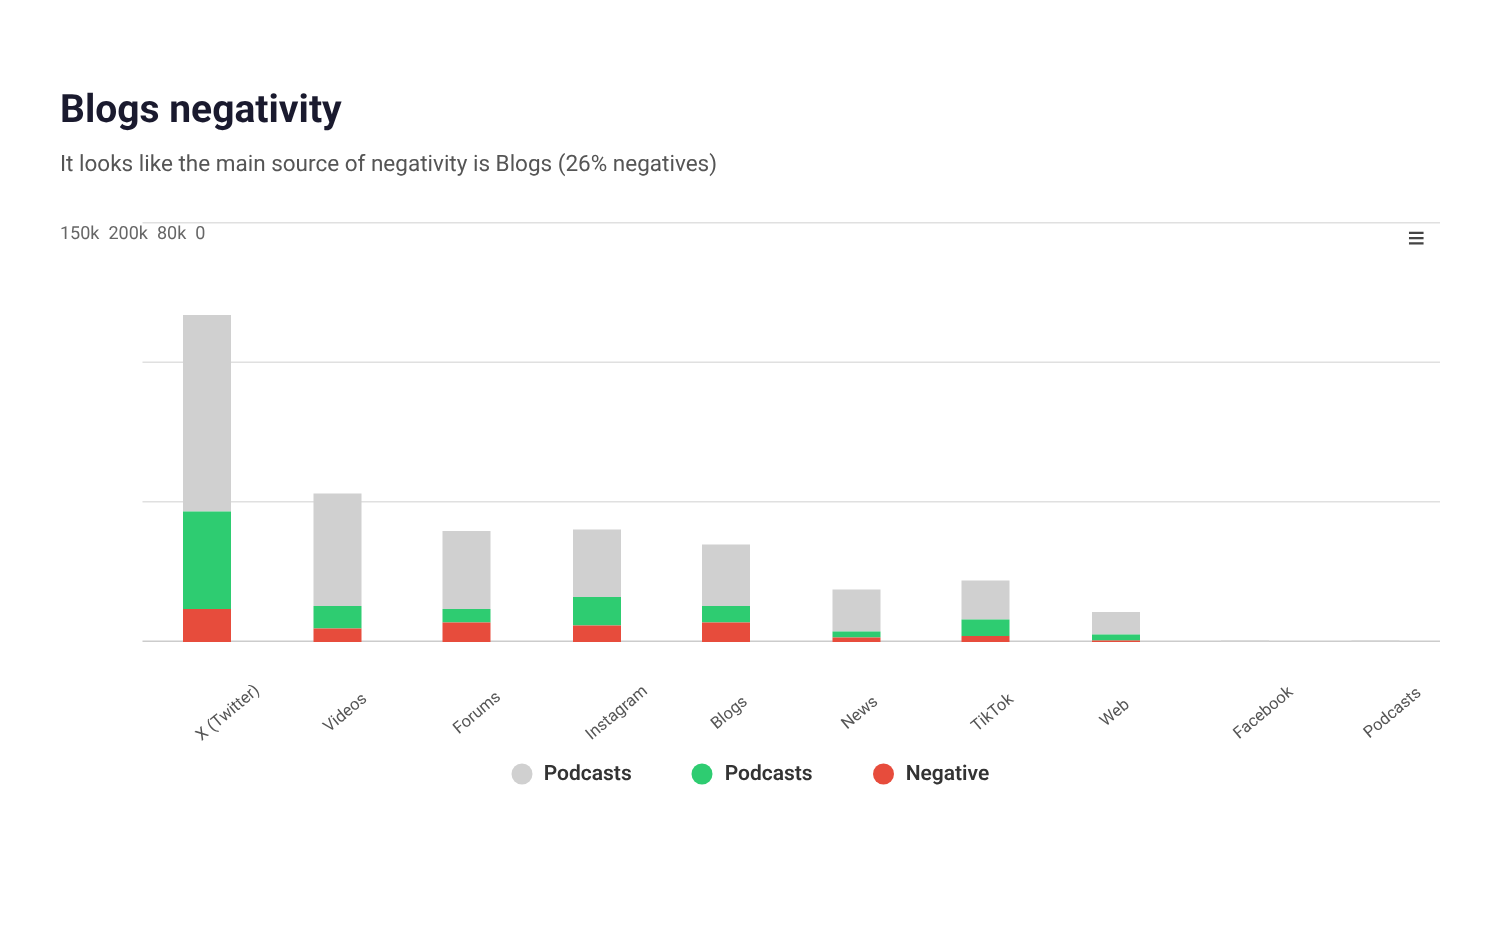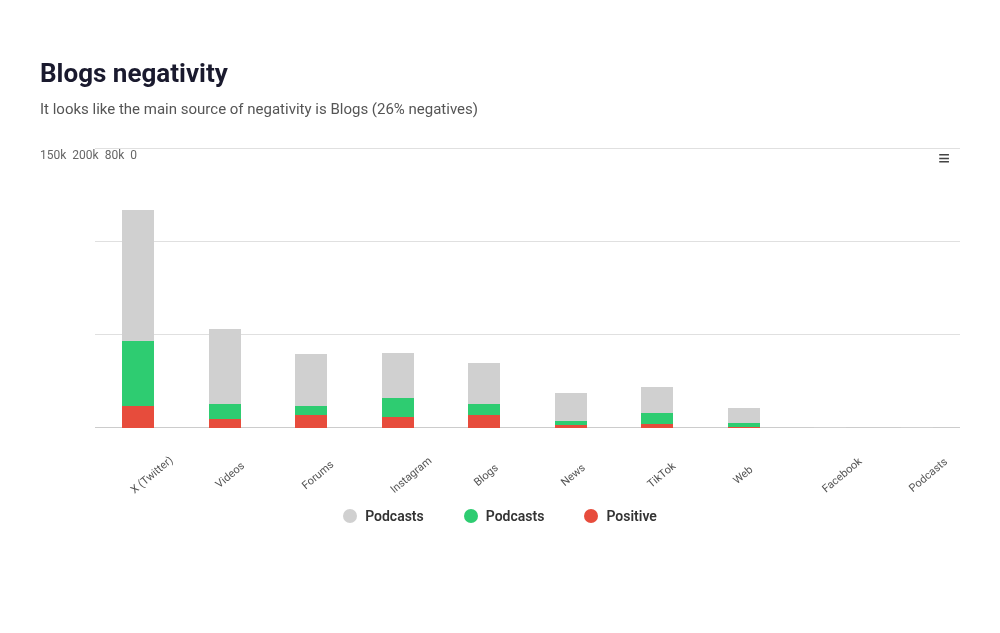--- a/index.html
+++ b/index.html
@@ -175,15 +175,15 @@
 <div class="legend-item">
       <div class="legend-dot" style="background: rgb(208, 208, 208);"></div>
       <span>Podcasts</span>
     </div>
     <div class="legend-item">
       <div class="legend-dot" style="background: rgb(46, 204, 113);"></div>
       <span>Podcasts</span>
     </div>
     <div class="legend-item">
       <div class="legend-dot" style="background: rgb(231, 76, 60);"></div>
-      <span>Positive</span>
+      <span>Negative</span>
     </div>
   </div>
 
 </body></html>

